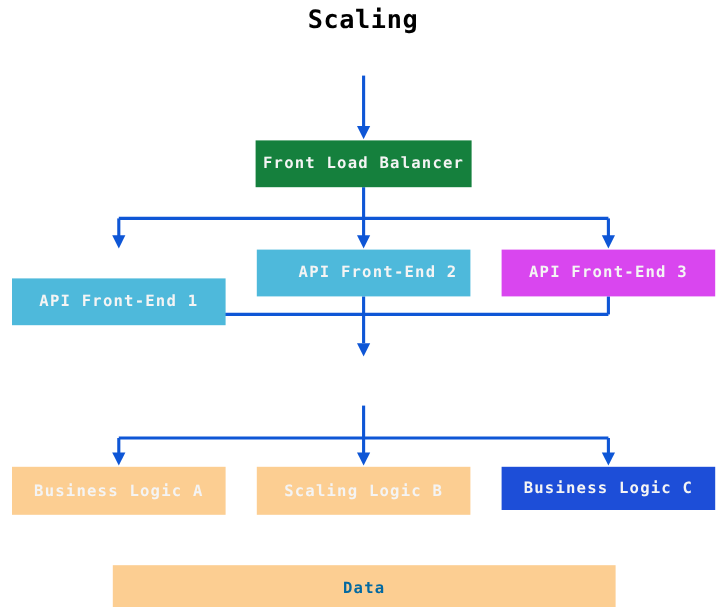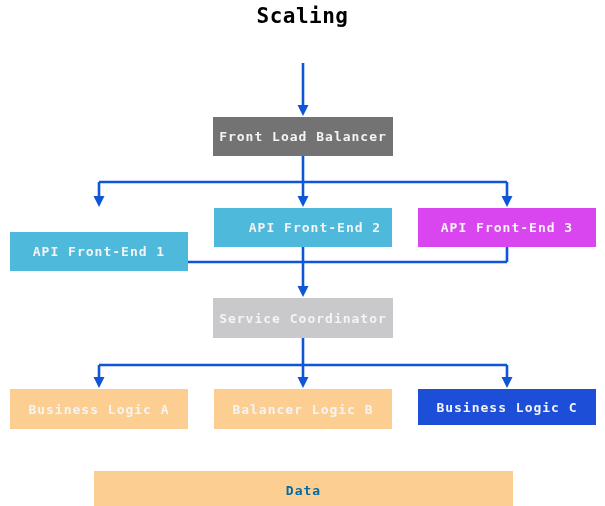--- a/index.html
+++ b/index.html
@@ -70,31 +70,30 @@
     <path class="ln" d="M303,338 V365" style="stroke: rgb(14, 86, 214);"></path>
     <path class="ln" d="M99,365 H507" style="stroke: rgb(14, 86, 214);"></path>
     <path class="ln" d="M99,365 V378" style="stroke: rgb(14, 86, 214);"></path>
     <polygon points="99,388 93.5,377 104.5,377" style="fill: rgb(14, 86, 214);"></polygon>
     <path class="ln" d="M303,365 V378" style="stroke: rgb(14, 86, 214);"></path>
     <polygon points="303,388 297.5,377 308.5,377" style="fill: rgb(14, 86, 214);"></polygon>
     <path class="ln" d="M507,365 V378" style="stroke: rgb(14, 86, 214);"></path>
     <polygon points="507,388 501.5,377 512.5,377" style="fill: rgb(14, 86, 214);"></polygon>
   </svg>
 
-  <div class="node" style="left: 213px; top: 117px; width: 180px; height: 39px; background-color: #737373; color: rgb(244, 244, 244);">Front Load Balancer</div>
+  <div class="node" style="left: 213px; top: 117px; width: 180px; height: 39px; background-color: #15803d; color: rgb(244, 244, 244);">Front Load Balancer</div>
 
   <div class="node" style="left: 10px; top: 208px; width: 178px; height: 39px; background-color: rgb(78, 185, 219); color: rgb(244, 244, 244); margin-top: 24px;">API Front-End 1</div>
 
   <div class="node" style="left: 214px; top: 208px; width: 178px; height: 39px; background-color: rgb(78, 185, 219); color: rgb(244, 244, 244); padding-left: 24px;">API Front-End 2</div>
 
   <div class="node" style="left: 418px; top: 208px; width: 178px; height: 39px; background-color: #d946ef; color: rgb(244, 244, 244);">API Front-End 3</div>
 
-  <div class="node" style="left: 213px; top: 298px; width: 180px; height: 40px; background-color: rgb(201, 201, 203); color: rgb(244, 244, 244);">Service Coordinator</div>
 
   <div class="node" style="left: 10px; top: 389px; width: 178px; height: 40px; background-color: rgb(252, 206, 146); color: rgb(244, 244, 244);">Business Logic A</div>
 
-  <div class="node" style="left: 214px; top: 389px; width: 178px; height: 40px; background-color: rgb(252, 206, 146); color: rgb(244, 244, 244);">Balancer Logic B</div>
+  <div class="node" style="left: 214px; top: 389px; width: 178px; height: 40px; background-color: rgb(252, 206, 146); color: rgb(244, 244, 244);">Scaling Logic B</div>
 
   <div class="node" style="left: 418px; top: 389px; width: 178px; height: 36px; background-color: #1d4ed8; color: rgb(244, 244, 244);">Business Logic C</div>
 
   <div class="node" style="left: 94px; top: 471px; width: 419px; height: 38px; background-color: rgb(252, 206, 146); color: #0369a1;">Data</div>
 
 </div>
 
 </body></html>

